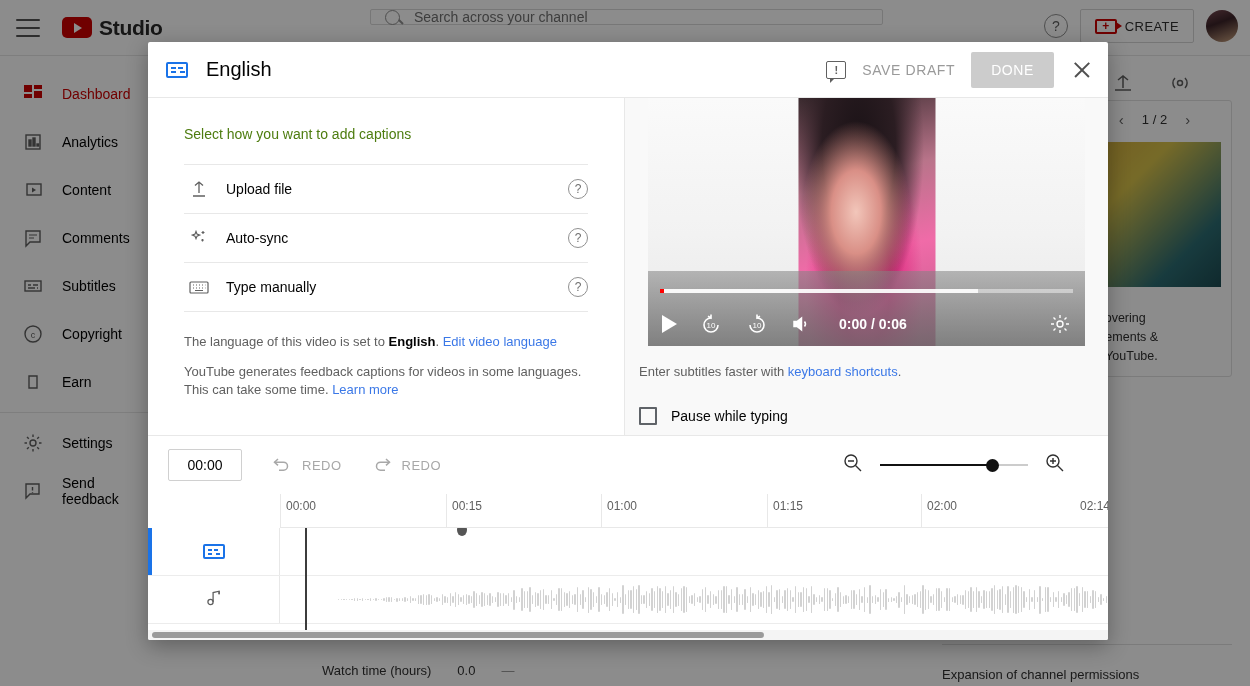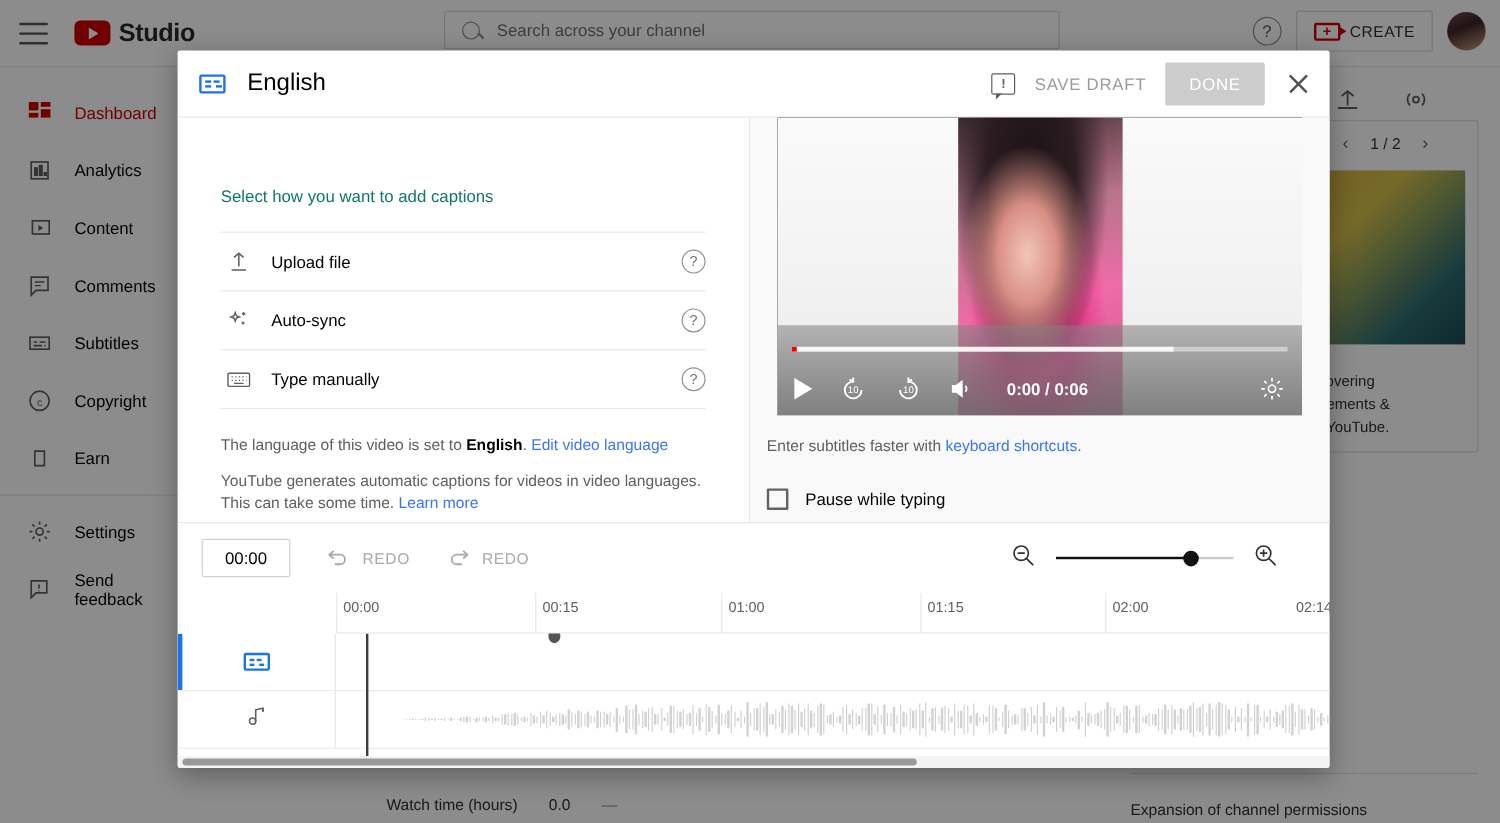--- a/index.html
+++ b/index.html
@@ -21,21 +21,21 @@
   .hamburger { width: 24px; height: 18px; display: flex; flex-direction: column;
     justify-content: space-between; margin-right: 22px; cursor: pointer; }
   .hamburger span { display: block; height: 2px; background: #555; border-radius: 1px; }
   .yt-logo { display: flex; align-items: center; gap: 7px; }
   .yt-play-box { width: 30px; height: 21px; background: #c00; border-radius: 5px;
     display: flex; align-items: center; justify-content: center; }
   .yt-play-box::after { content: ""; border-left: 8px solid #fff;
     border-top: 5px solid transparent; border-bottom: 5px solid transparent; margin-left: 2px; }
   .studio-word { font-size: 21px; font-weight: 600; color: #282828; letter-spacing: -0.3px; }
 
-  .search-wrap { position: absolute; left: 370px; top: 9px; width: 513px; height: 32px;
+  .search-wrap { position: absolute; left: 370px; top: 9px; width: 513px; height: 16px;
     border: 1px solid #d9d9d9; border-radius: 2px; display: flex; align-items: center;
     padding: 0 14px; gap: 14px; }
   .search-icon-c { width: 15px; height: 15px; border: 1.6px solid #909090;
     border-radius: 50%; position: relative; flex: none; }
   .search-icon-c::after { content: ""; position: absolute; width: 6px; height: 1.6px;
     background: #909090; transform: rotate(45deg); right: -5px; bottom: 1px; }
   .search-ph { font-size: 14px; color: #717171; }
 
   .hdr-right { position: absolute; right: 12px; top: 9px; display: flex;
     align-items: center; gap: 12px; }
@@ -117,21 +117,21 @@
   .close-x { width: 24px; height: 24px; position: relative; }
   .close-x::before, .close-x::after { content: ""; position: absolute; left: 2px; top: 11px;
     width: 20px; height: 1.6px; background: #505050; }
   .close-x::before { transform: rotate(45deg); }
   .close-x::after { transform: rotate(-45deg); }
 
   .dlg-body { display: flex; flex: none; height: 338px; border-bottom: 1px solid #e8e8e8; }
 
   .left-pane { width: 477px; padding: 28px 36px 0; border-right: 1px solid #e8e8e8;
     overflow: hidden; }
-  .sel-label { font-size: 14px; color: #0f766e; margin-bottom: 22px; margin-top: 29px; }
+  .sel-label { font-size: 14px; color: #4d7c0f; margin-bottom: 22px; }
   .opt-list { border-top: 1px solid #e8e8e8; }
   .opt-row { display: flex; align-items: center; height: 49px;
     border-bottom: 1px solid #e8e8e8; }
   .opt-ico { width: 30px; display: flex; align-items: center; justify-content: center;
     color: #606060; margin-right: 12px; flex: none; }
   .opt-lbl { font-size: 14px; color: #030303; }
   .opt-help { margin-left: auto; width: 20px; height: 20px; border: 1.3px solid #909090;
     border-radius: 50%; display: flex; align-items: center; justify-content: center;
     font-size: 12px; color: #707070; }
   .note1 { font-size: 13px; color: #606060; margin-top: 22px; }
@@ -422,21 +422,21 @@
                 </svg>
             </span>
             <span class="opt-lbl">Type manually</span>
             <span class="opt-help">?</span>
           </div>
         </div>
         <div class="note1">
           <span>The language of this video is set to </span><b>English</b><span>. </span><span class="lnk">Edit video language</span>
         </div>
         <div class="note2">
-          <span>YouTube generates automatic captions for videos in video languages. This can take some time. </span><span class="lnk">Learn more</span>
+          <span>YouTube generates feedback captions for videos in some languages. This can take some time. </span><span class="lnk">Learn more</span>
         </div>
       </div>
 
       <div class="right-pane">
         <div class="player">
           <div class="player-inner"></div>
           <div class="vid-frame"></div>
           <div class="ctrl-overlay">
             <div class="prog-track">
               <div class="prog-buf"></div>

